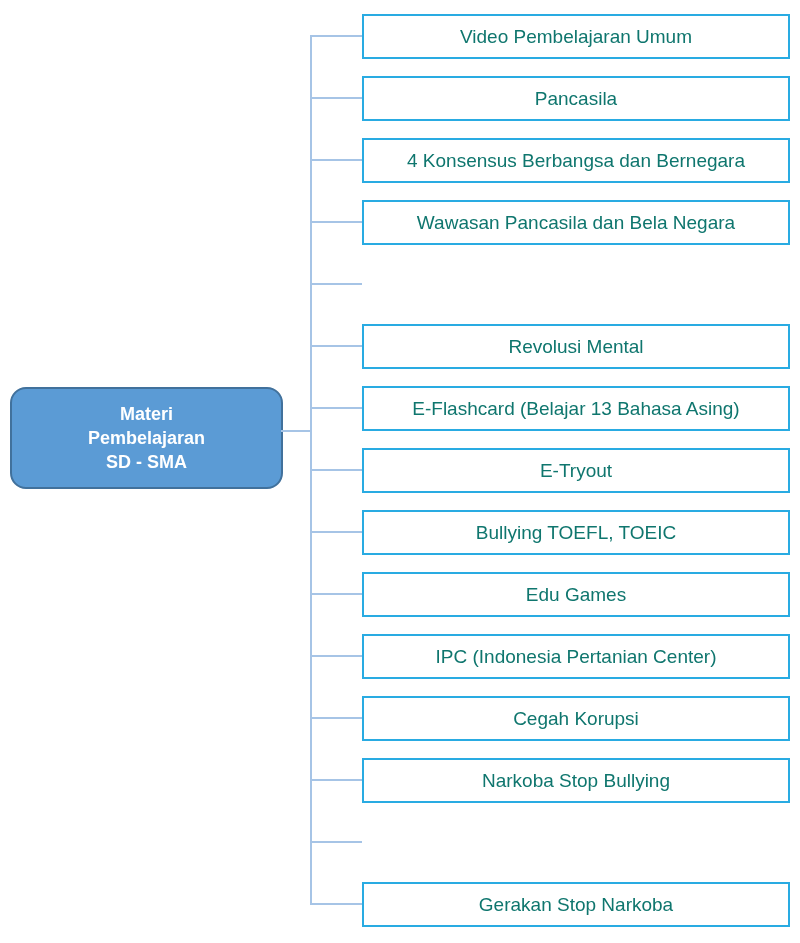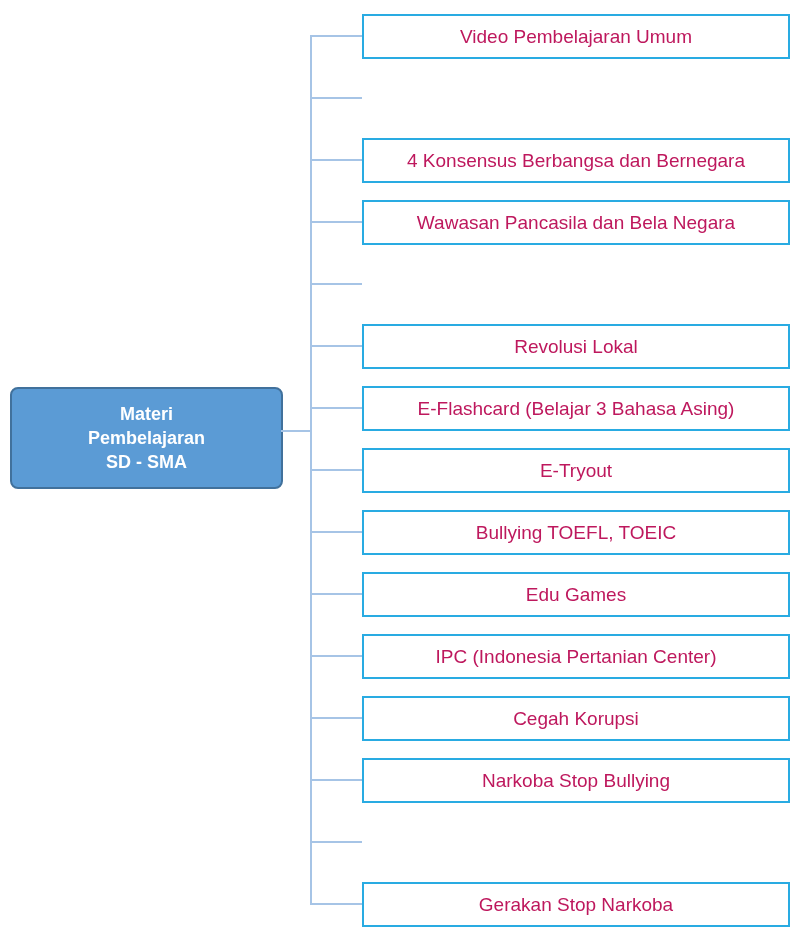--- a/index.html
+++ b/index.html
@@ -12,21 +12,21 @@
     overflow: hidden;
   }
   
   .root-node {
     position: absolute;
     left: 10px; top: 387px;
     width: 273px; height: 102px;
     box-sizing: border-box;
     background: #5B9BD5;
     border: 2px solid #41719C;
-    border-radius: 8px;
+    border-radius: 16px;
     display: flex; align-items: center; justify-content: center;
   }
   .root-label {
     color: #ffffff;
     font-weight: bold;
     font-size: 18px;
     line-height: 24px;
     text-align: center;
     white-space: pre-line;
   }
@@ -38,21 +38,21 @@
   
   .item {
     position: absolute;
     left: 362px;
     width: 428px; height: 45px;
     box-sizing: border-box;
     background: #ffffff;
     border: 2px solid #29ABE2;
     display: flex; align-items: center; justify-content: center;
     font-size: 19px;
-    color: #be185d;
+    color: #0f766e;
     text-align: center;
   }
 </style>
 </head>
 <body>
 
 <div class="canvas">
 
   <div class="root-node">
     <span class="root-label">Materi
@@ -72,24 +72,25 @@
   <div class="line branch" style="top:469px"></div>
   <div class="line branch" style="top:531px"></div>
   <div class="line branch" style="top:593px"></div>
   <div class="line branch" style="top:655px"></div>
   <div class="line branch" style="top:717px"></div>
   <div class="line branch" style="top:779px"></div>
   <div class="line branch" style="top:841px"></div>
   <div class="line branch" style="top:903px"></div>
 
   <div class="item" style="top:14px">Video Pembelajaran Umum</div>
+  <div class="item" style="top:76px">Pancasila</div>
   <div class="item" style="top:138px">4 Konsensus Berbangsa dan Bernegara</div>
   <div class="item" style="top:200px">Wawasan Pancasila dan Bela Negara</div>
-  <div class="item" style="top:324px">Revolusi Lokal</div>
-  <div class="item" style="top:386px">E-Flashcard (Belajar 3 Bahasa Asing)</div>
+  <div class="item" style="top:324px">Revolusi Mental</div>
+  <div class="item" style="top:386px">E-Flashcard (Belajar 13 Bahasa Asing)</div>
   <div class="item" style="top:448px">E-Tryout</div>
   <div class="item" style="top:510px">Bullying TOEFL, TOEIC</div>
   <div class="item" style="top:572px">Edu Games</div>
   <div class="item" style="top:696px">Cegah Korupsi</div>
   <div class="item" style="top:634px">IPC (Indonesia Pertanian Center)</div>
   <div class="item" style="top:758px">Narkoba Stop Bullying</div>
   <div class="item" style="top:882px">Gerakan Stop Narkoba</div>
 
 </div>
 

